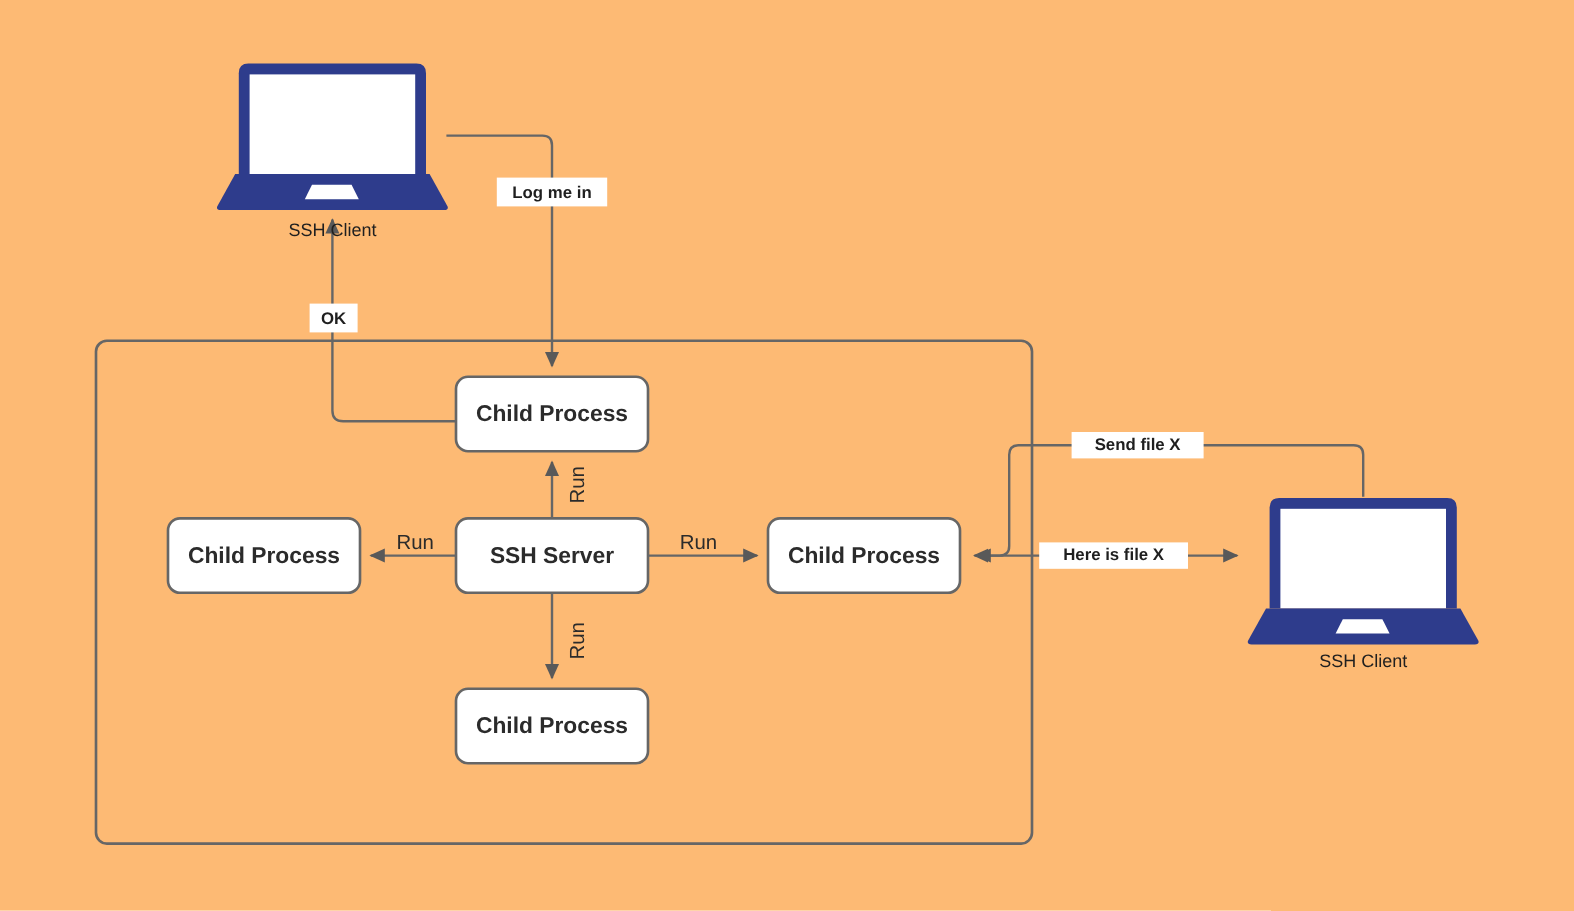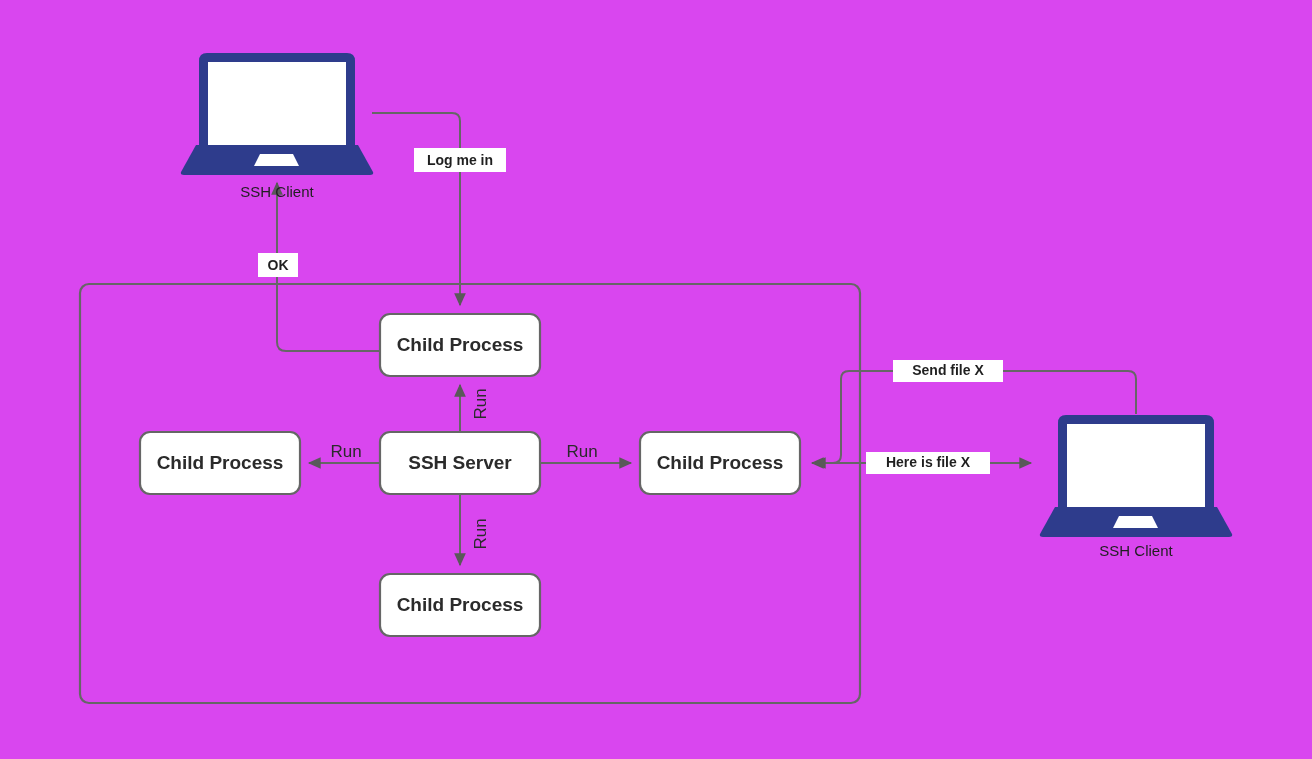--- a/index.html
+++ b/index.html
@@ -10,21 +10,21 @@
   body {
     width: 1312px;
     height: 759px;
     font-family: "Liberation Sans", sans-serif;
     overflow: hidden;
   }
   #diagram-root {
     position: relative;
     width: 1312px;
     height: 759px;
-    background: #d946ef;
+    background: #fdba74;
   }
   svg#diagram-svg {
     position: absolute;
     top: 0;
     left: 0;
     width: 1312px;
     height: 759px;
     display: block;
   }
   .node-box-rect {

